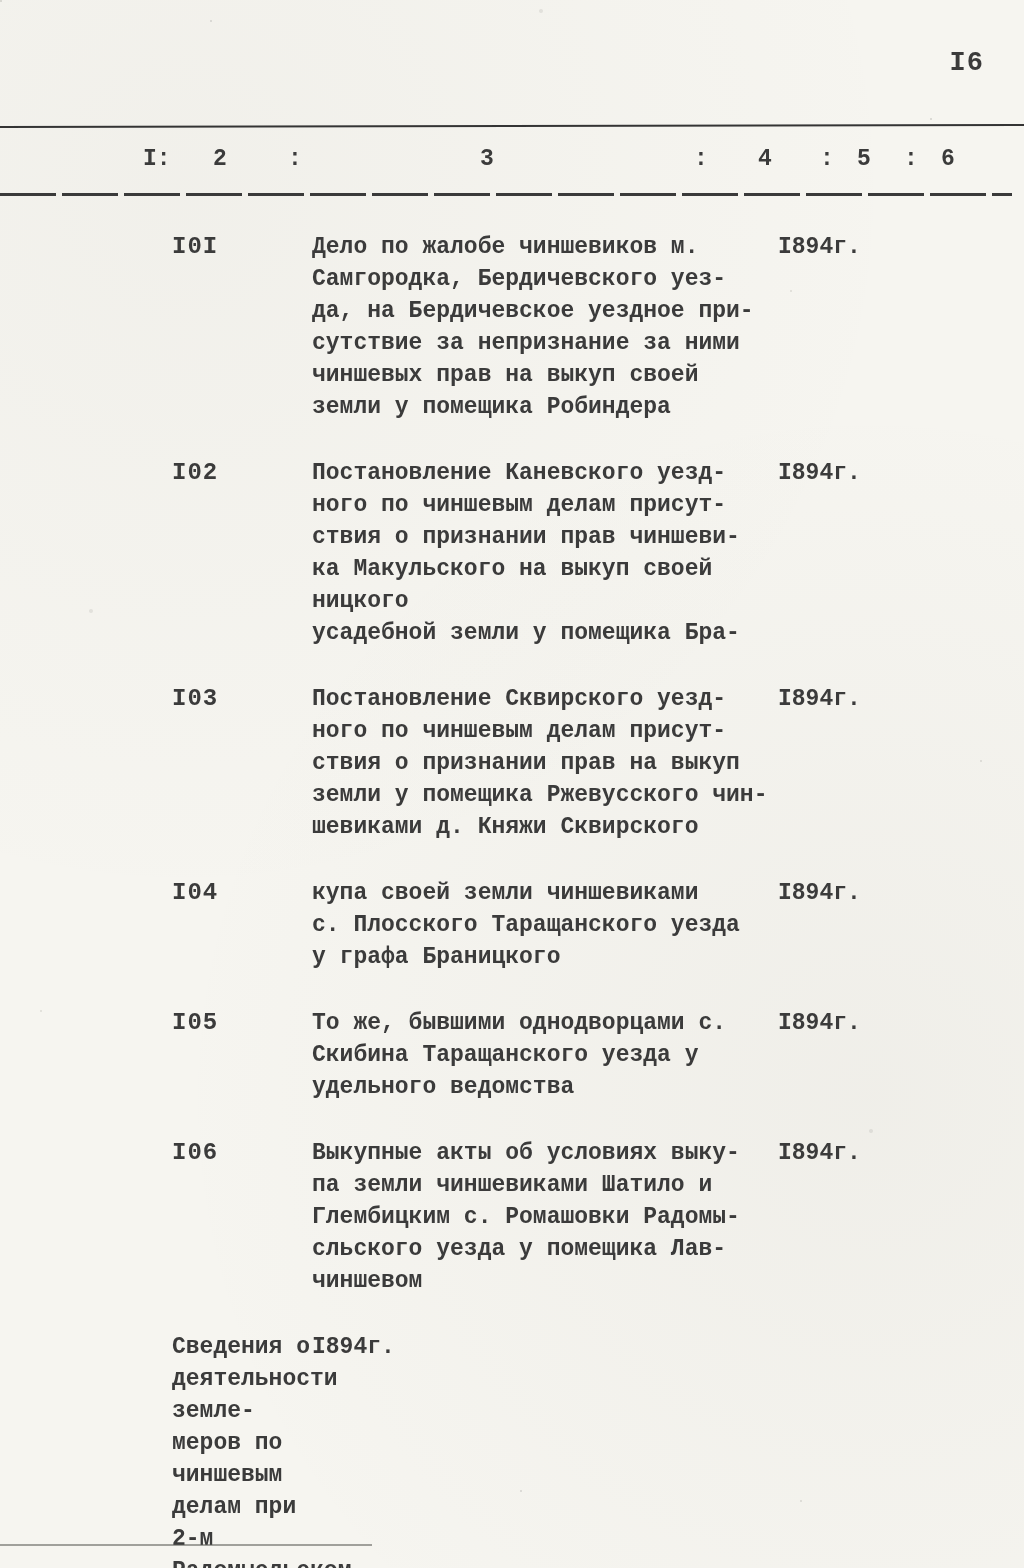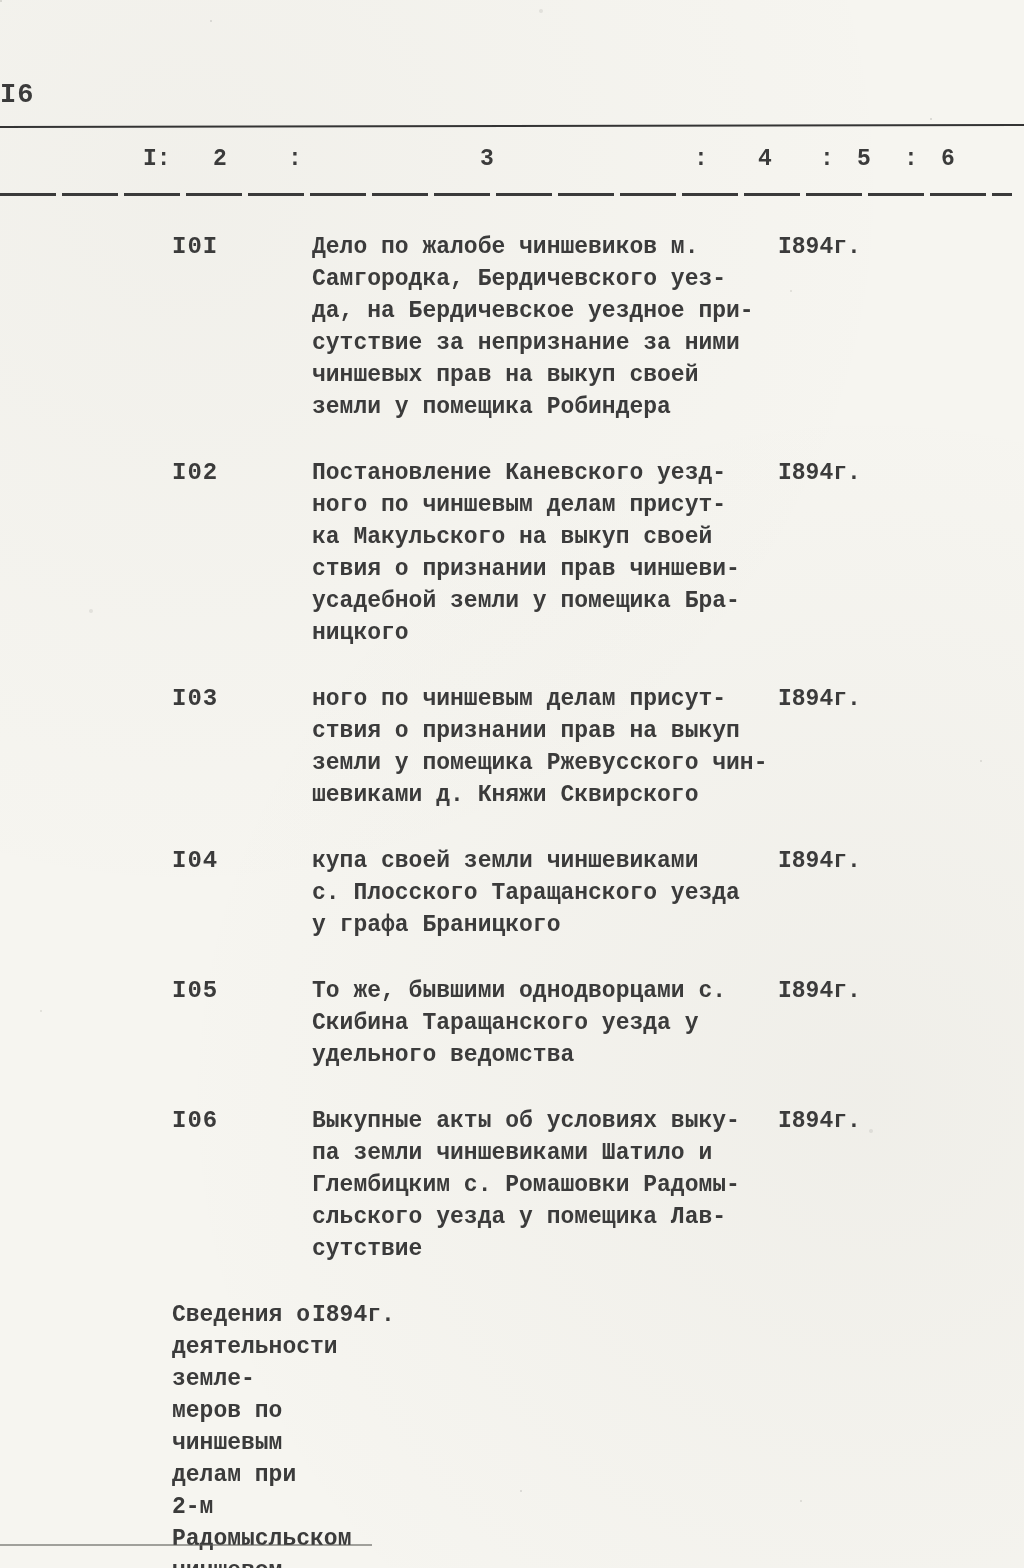--- a/index.html
+++ b/index.html
@@ -14,24 +14,23 @@
     font-family: "Liberation Mono", "DejaVu Sans Mono", monospace;
     font-weight: bold;
     color: #3b3b3b;
   }
 
   .page-number {
     position: absolute;
     top: 48px;
     left: 0;
     width: 984px;
-    text-align: left;
+    text-align: right;
     font-size: 27px;
     letter-spacing: 1px;
-    margin-top: 32px;
   }
 
   .rule-top {
     position: absolute;
     top: 125px;
     left: 0;
     width: 1024px;
     height: 2px;
     background: #343434;
     transform: rotate(-0.12deg);
@@ -148,31 +147,32 @@
         <div>земли у помещика Робиндера</div>
       </div>
     <div class="entry-year">I894г.</div>
   </div>
 
   <div class="entry">
     <div class="entry-number">I02</div>
     <div class="entry-text">
         <div>Постановление Каневского уезд-</div>
         <div>ного по чиншевым делам присут-</div>
+        <div>ствия о признании прав чиншеви-</div>
         <div>ка Макульского на выкуп своей</div>
-        <div>ствия о признании прав чиншеви-</div>
+        <div>ницкого</div>
         <div>усадебной земли у помещика Бра-</div>
-        <div>ницкого</div>
       </div>
     <div class="entry-year">I894г.</div>
   </div>
 
   <div class="entry">
     <div class="entry-number">I03</div>
     <div class="entry-text">
+        <div>Постановление Сквирского уезд-</div>
         <div>ного по чиншевым делам присут-</div>
         <div>ствия о признании прав на выкуп</div>
         <div>земли у помещика Ржевусского чин-</div>
         <div>шевиками д. Княжи Сквирского</div>
       </div>
     <div class="entry-year">I894г.</div>
   </div>
 
   <div class="entry">
     <div class="entry-number">I04</div>
@@ -194,21 +194,21 @@
     <div class="entry-year">I894г.</div>
   </div>
 
   <div class="entry">
     <div class="entry-number">I06</div>
     <div class="entry-text">
         <div>Выкупные акты об условиях выку-</div>
         <div>па земли чиншевиками Шатило и</div>
         <div>Глембицким с. Ромашовки Радомы-</div>
         <div>сльского уезда у помещика Лав-</div>
-        <div>сутствие</div>
+        <div>чиншевом</div>
       </div>
     <div class="entry-year">I894г.</div>
   </div>
 
   <div class="entry">
     <div class="entry-text">
         <div>Сведения о деятельности земле-</div>
         <div>меров по чиншевым делам при 2-м</div>
         <div>Радомысльском чиншевом присутст-</div>
       </div>

